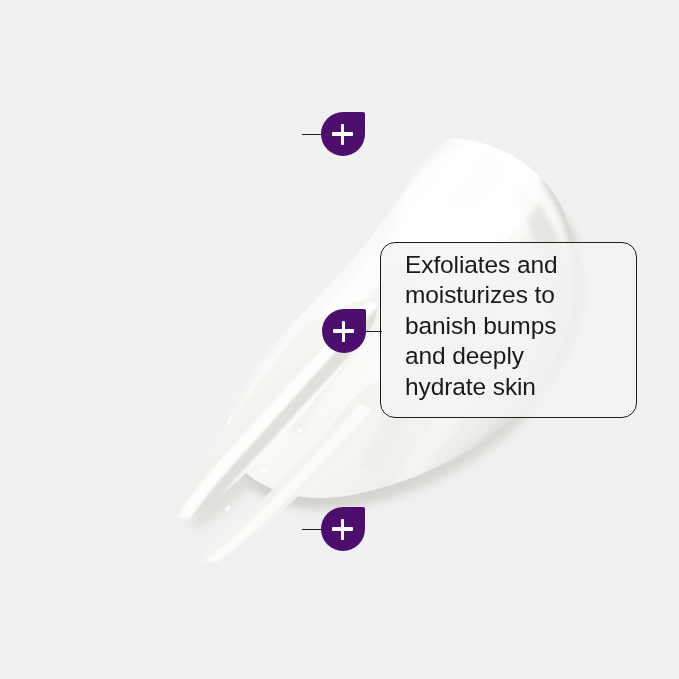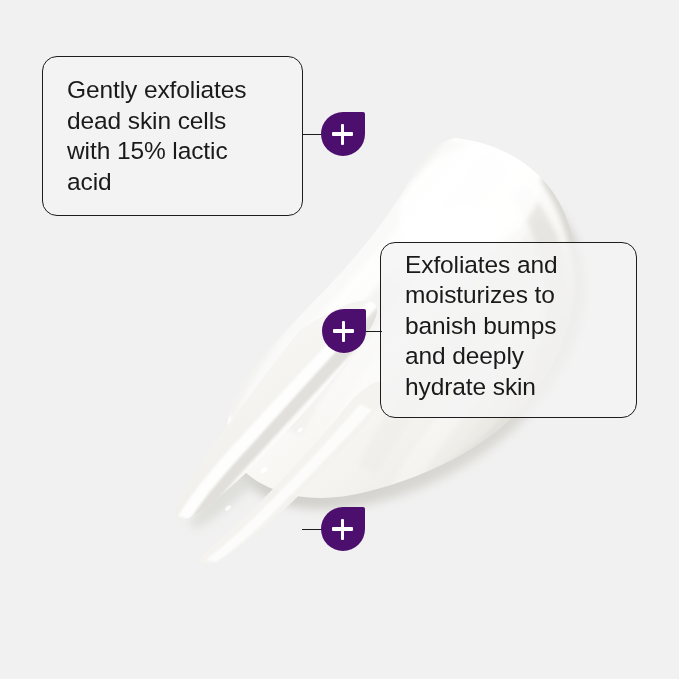--- a/index.html
+++ b/index.html
@@ -244,26 +244,20 @@
              C 290 506, 326 470, 356 436
              C 378 410, 392 390, 386 384
              C 378 378, 368 384, 352 400 Z" fill="#f3f2ee" opacity="0.95"></path>
     <path d="M 360 404 C 330 440, 292 480, 260 512 C 236 536, 216 552, 206 560 L 216 562 C 228 554, 248 538, 272 514 C 306 480, 344 440, 372 410 Z" fill="#ffffff" opacity="0.8" filter="url(#tinyBlur)"></path>
 
     <ellipse cx="264" cy="470" rx="4" ry="2.4" fill="#ffffff" opacity="0.9" transform="rotate(-40 264 470)"></ellipse>
     <ellipse cx="300" cy="430" rx="3" ry="1.8" fill="#ffffff" opacity="0.85" transform="rotate(-40 300 430)"></ellipse>
     <ellipse cx="228" cy="508" rx="3.5" ry="2" fill="#ffffff" opacity="0.8" transform="rotate(-40 228 508)"></ellipse>
   </svg>
 
-  <div class="callout" id="callout-1">
-    <span class="callout-text">Gently exfoliates
-dead skin cells
-with 15% lactic
-acid</span>
-  </div>
   <div class="connector" id="connector-1"></div>
   <div class="badge" id="badge-1">
     <span class="plus-h"></span>
     <span class="plus-v"></span>
   </div>
 
   <div class="callout" id="callout-2">
     <span class="callout-text">Exfoliates and
 moisturizes to
 banish bumps

